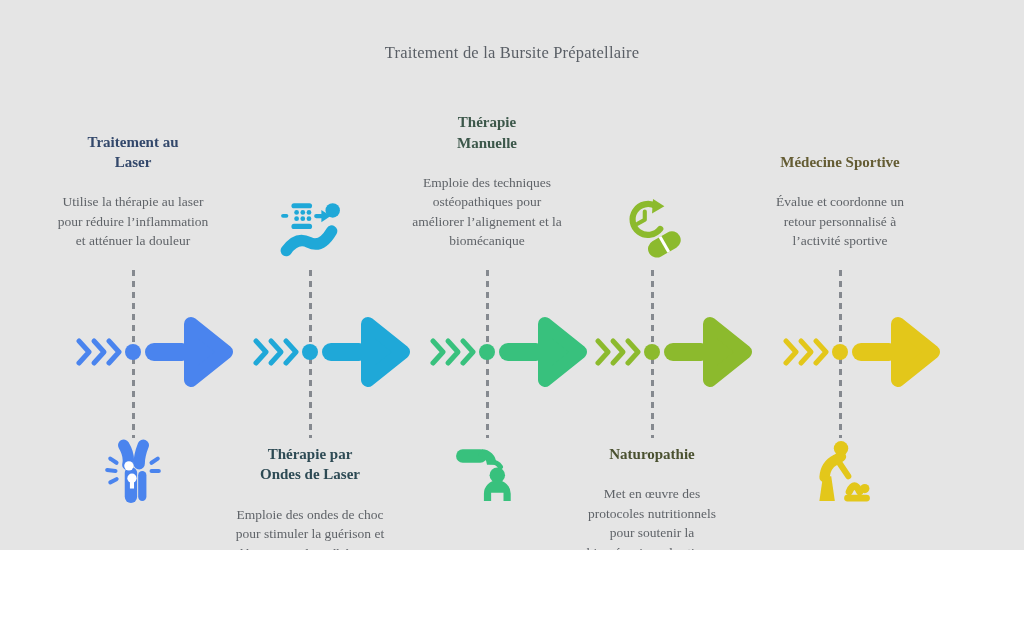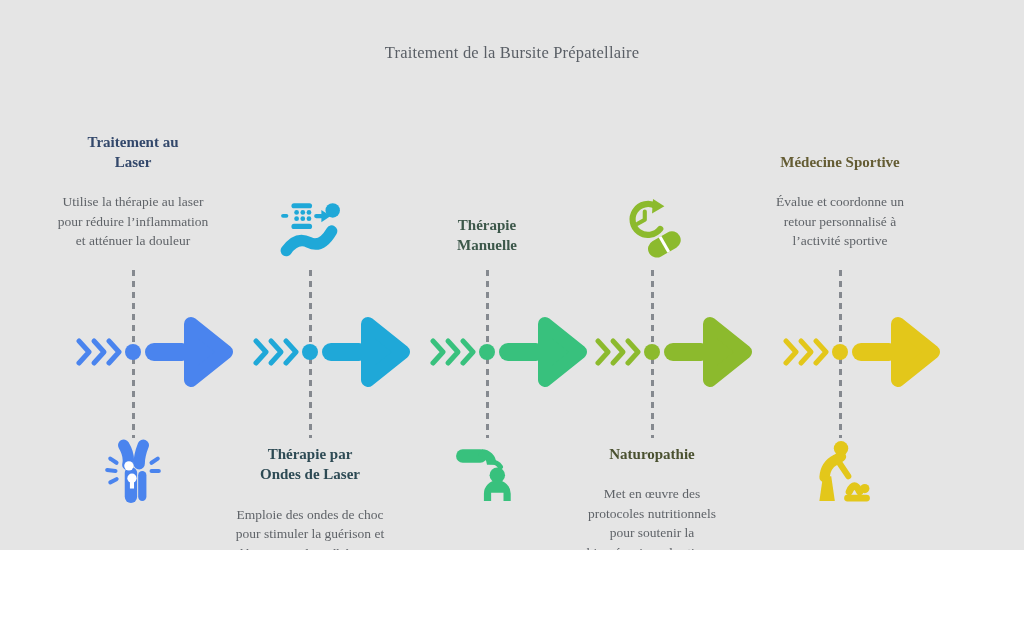--- a/index.html
+++ b/index.html
@@ -125,20 +125,21 @@
     </div>
     <div class="text-block text-bottom">
       <h3 class="step-title">Thérapie par Ondes de Laser</h3>
       <p class="step-desc">Emploie des ondes de choc pour stimuler la guérison et décomposer les adhérences</p>
     </div>
   </div>
 
   <div class="step" style="left: 399px; --c: #38c17d; --hc: #3c574a;">
     <div class="text-block text-top">
       <h3 class="step-title">Thérapie Manuelle</h3>
+      <p class="step-desc">Emploie des techniques ostéopathiques pour améliorer l’alignement et la biomécanique</p>
     </div>
     <div class="connector"></div>
     <div class="chevrons">
       <svg width="46" height="30" viewBox="0 0 46 30" fill="none" stroke="currentColor" stroke-width="5" stroke-linecap="round" stroke-linejoin="round">
         <path d="M3 4 L13 15 L3 26"></path>
           <path d="M18 4 L28 15 L18 26"></path>
           <path d="M33 4 L43 15 L33 26"></path>
       </svg>
     </div>
     <div class="dot"></div>

